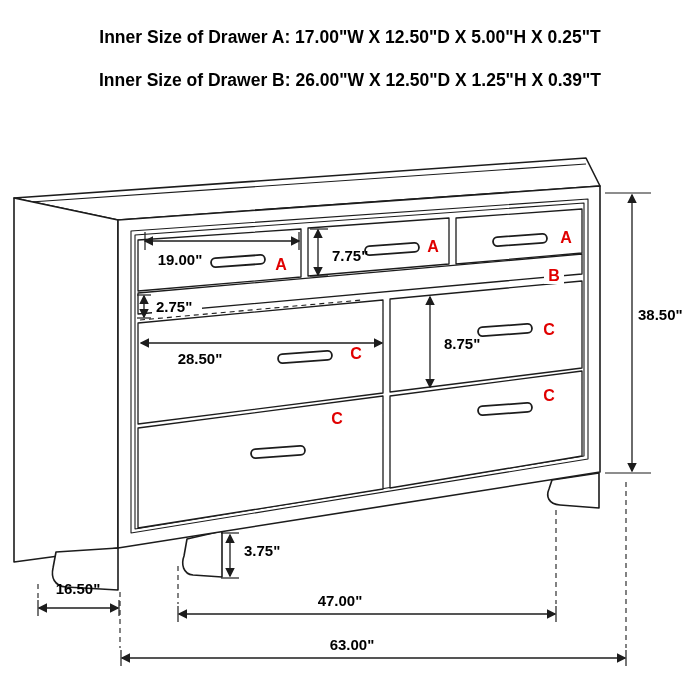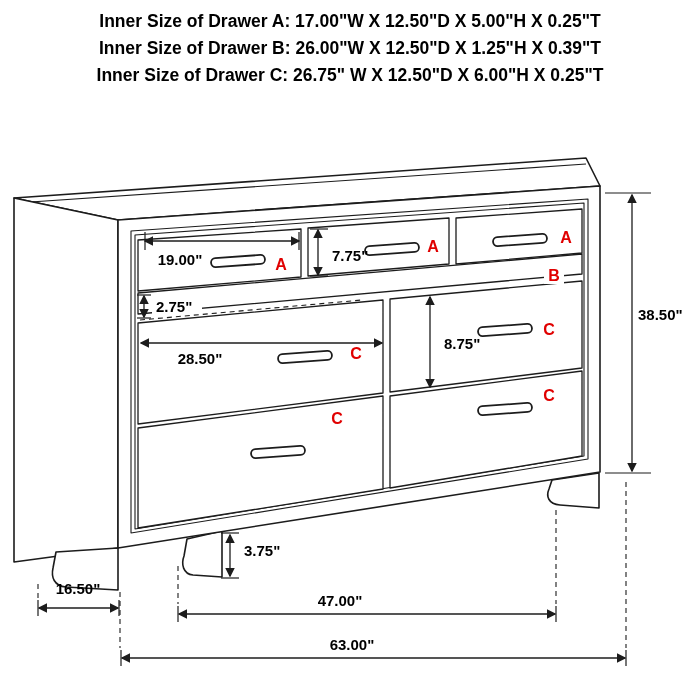--- a/index.html
+++ b/index.html
@@ -4,40 +4,39 @@
 <style>
   html,body { margin:0; padding:0; }
   body {
     width:700px; height:700px; background:#ffffff; position:relative;
     overflow:hidden; font-family:"Liberation Sans", sans-serif;
   }
   .header {
     position:absolute; top:8px; left:0; width:100%;
     text-align:center; font-weight:700; font-size:17.5px; color:#000;
   }
-  .header-line { line-height:27px; white-space:nowrap; }
+  .header-line { line-height:27px; white-space:nowrap;margin-top:16px; }
   svg.diagram { position:absolute; left:0; top:0; }
   .outline { fill:#ffffff; stroke:#1c1c1c; stroke-width:1.6; stroke-linejoin:round; }
   .thin    { fill:none;    stroke:#1c1c1c; stroke-width:1.1; stroke-linejoin:round; }
   .drawer  { fill:#ffffff; stroke:#1c1c1c; stroke-width:1.3; stroke-linejoin:round; }
   .handle  { fill:#ffffff; stroke:#1c1c1c; stroke-width:1.8; }
   .dimline { stroke:#1c1c1c; stroke-width:1.3; fill:none; }
   .tick    { stroke:#1c1c1c; stroke-width:1.2; }
   .dashed  { stroke:#1c1c1c; stroke-width:1.1; stroke-dasharray:5 4; fill:none; }
   text.dim { font:700 15px "Liberation Sans", sans-serif; fill:#000; }
   text.drawer-letter { font:700 16px "Liberation Sans", sans-serif; }
   .whitebg { fill:#ffffff; stroke:none; }
 </style>
 </head>
 <body>
 
 <div class="header">
   <div class="header-line">Inner Size of Drawer A: 17.00"W X 12.50"D X 5.00"H X 0.25"T</div>
   <div class="header-line">Inner Size of Drawer B: 26.00"W X 12.50"D X 1.25"H X 0.39"T</div>
-  <div class="header-line">Inner Size of Drawer C: 26.75" W X 12.50"D X 6.00"H X 0.25"T</div>
 </div>
 
 <svg class="diagram" width="700" height="700" viewBox="0 0 700 700">
   <defs>
     <marker id="ah" viewBox="0 0 10 10" refX="8.5" refY="5" markerWidth="7.5" markerHeight="7.5" orient="auto-start-reverse">
       <path d="M0,0 L10,5 L0,10 Z" fill="#1c1c1c"></path>
     </marker>
     <pattern id="stipple" width="9" height="9" patternUnits="userSpaceOnUse">
       <rect width="9" height="9" fill="#ffffff"></rect>
       <circle cx="1.5" cy="2" r="0.9" fill="#111"></circle>

